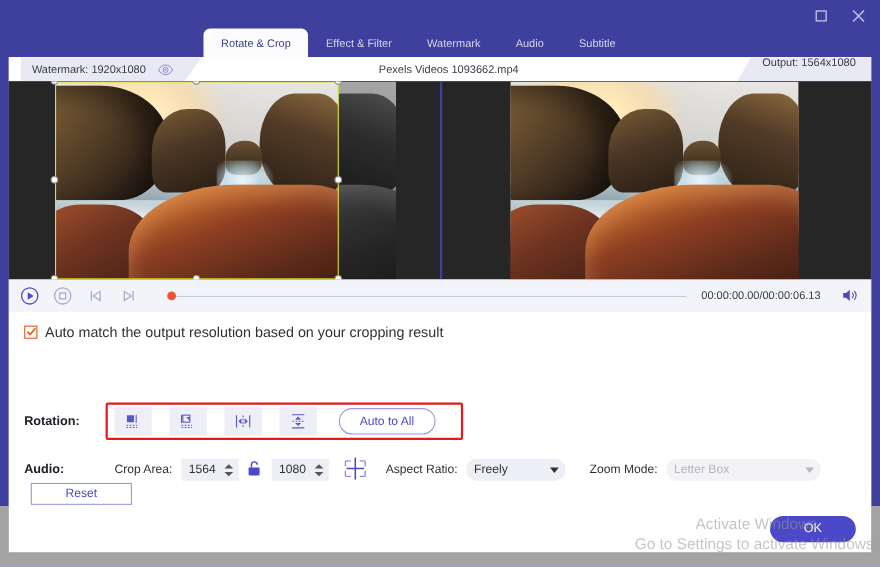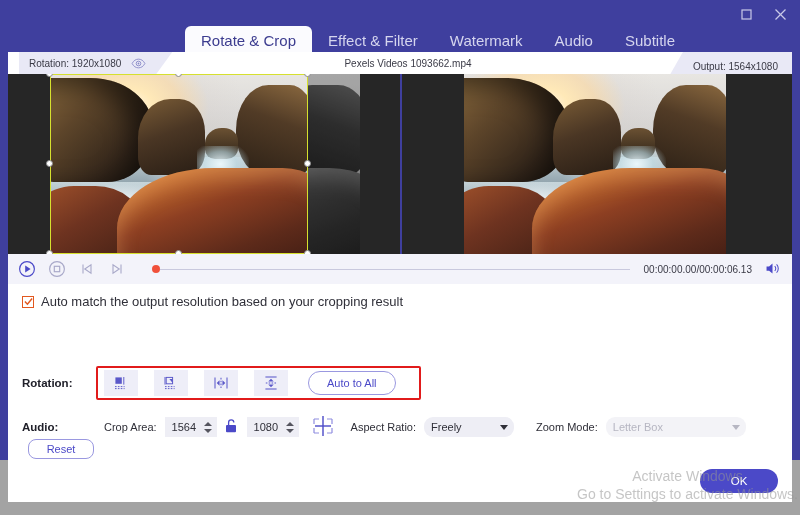--- a/index.html
+++ b/index.html
@@ -33,21 +33,21 @@
 
   .tabs {
     position: absolute; left: 185px; top: 26px;
     display: flex; align-items: flex-end; height: 28px;
   }
   .tab {
     height: 28px;
     padding: 8px 16px;
     display: flex; align-items: center; justify-content: center;
     color: #d5d5ee;
-    font-size: 15px;
+    font-size: 10px;
     white-space: nowrap;
     cursor: pointer;
   }
   .tab.active {
     background: #fbfbfe;
     color: #3c3c8f;
     border-radius: 6px 6px 0 0;
     font-weight: normal;
   }
 
@@ -75,21 +75,21 @@
   .center-name {
     position: absolute; left: 0; top: 0; width: 784px; height: 22px;
     display: flex; align-items: center; justify-content: center;
     font-size: 10px; color: #3a3a46;
     pointer-events: none;
     padding-left: 16px;
   }
   .out-chip {
     position: absolute; right: 0px; top: 0; height: 28px;
     background: #e9e9f6;
-    display: flex; align-items: center;
+    display: flex; align-items: flex-start;
     padding: 0 14px 0 26px;
     clip-path: polygon(16px 0, 100% 0, 100% 100%, 0 100%);
   }
   .out-chip .lbl { font-size: 10px; color: #3a3a46; white-space: nowrap; }
 
   
   .videoarea {
     position: absolute; left: 0; top: 22px; width: 784px; height: 180px;
     background: #2b2b2b;
     display: flex;
@@ -202,21 +202,21 @@
   .seekline {
     position:absolute; left: 14px; right: 0; top: 11px; height: 1px;
     background: #c9c9de;
   }
   .seekdot {
     position: absolute; left: 6px; top: 7px;
     width: 8px; height: 8px; border-radius: 50%; background: #f0503a;
     cursor: pointer;
   }
   .timetext {
-    font-size: 10px; color: #3a3a46; white-space: nowrap; margin-right: 12px;
+    font-size: 10px; color: #3a3a46; white-space: nowrap; margin-right: 18px;
     font-family: "Liberation Sans", sans-serif;
   }
   .spk { width: 18px; height: 18px; color:#4b49c8; margin-right: 10px; cursor:pointer; }
   .spk svg { display:block; }
 
   
   .body {
     position: absolute; left: 0; top: 232px; width: 784px; height: 176px;
     background: #ffffff;
   }
@@ -309,22 +309,22 @@
   .selectbox .caret {
     position: absolute; right: 6px; top: 8px;
     width: 0; height: 0;
     border-left: 4.5px solid transparent; border-right: 4.5px solid transparent;
     border-top: 5px solid #2f2f38;
   }
   .selectbox.disabled .caret { border-top-color: #b6b6c2; }
 
   .resetbtn {
     position: absolute; left: 20px; top: 155px;
-    width: 66px; height: 20px;
-    border: 1px solid #9a98e0; border-radius: 8px;
+    width: 92px; height: 20px;
+    border: 1px solid #9a98e0; border-radius: 0;
     background: #fff; color: #4b49c8; font-size: 11px;
     display:flex; align-items:center; justify-content:center;
     cursor: pointer;
   }
 
   
   .footer {
     position: absolute; left: 0; bottom: 0; width: 800px; height: 55px;
     background: #a3a3a3;
   }
@@ -393,21 +393,21 @@
   </div>
 </div>
 
 <div class="panel">
 
   <div class="infostrip">
     <div class="center-name">
       <span>Pexels Videos 1093662.mp4</span>
     </div>
     <div class="orig-chip">
-      <span class="lbl">Rotation: 1920x1080</span>
+      <span class="lbl">Watermark: 1920x1080</span>
       <span class="eye">
         <svg width="15" height="15" viewBox="0 0 20 20" fill="none" stroke="currentColor" stroke-width="1.2">
           <path d="M1.5 10C3.5 6 6.6 4.2 10 4.2S16.5 6 18.5 10C16.5 14 13.4 15.8 10 15.8S3.5 14 1.5 10Z"></path>
           <circle cx="10" cy="10" r="3.1"></circle>
           <circle cx="10" cy="10" r="1.2" fill="currentColor" stroke="none"></circle>
         </svg>
       </span>
     </div>
     <div class="out-chip">
       <span class="lbl">Output: 1564x1080</span>

